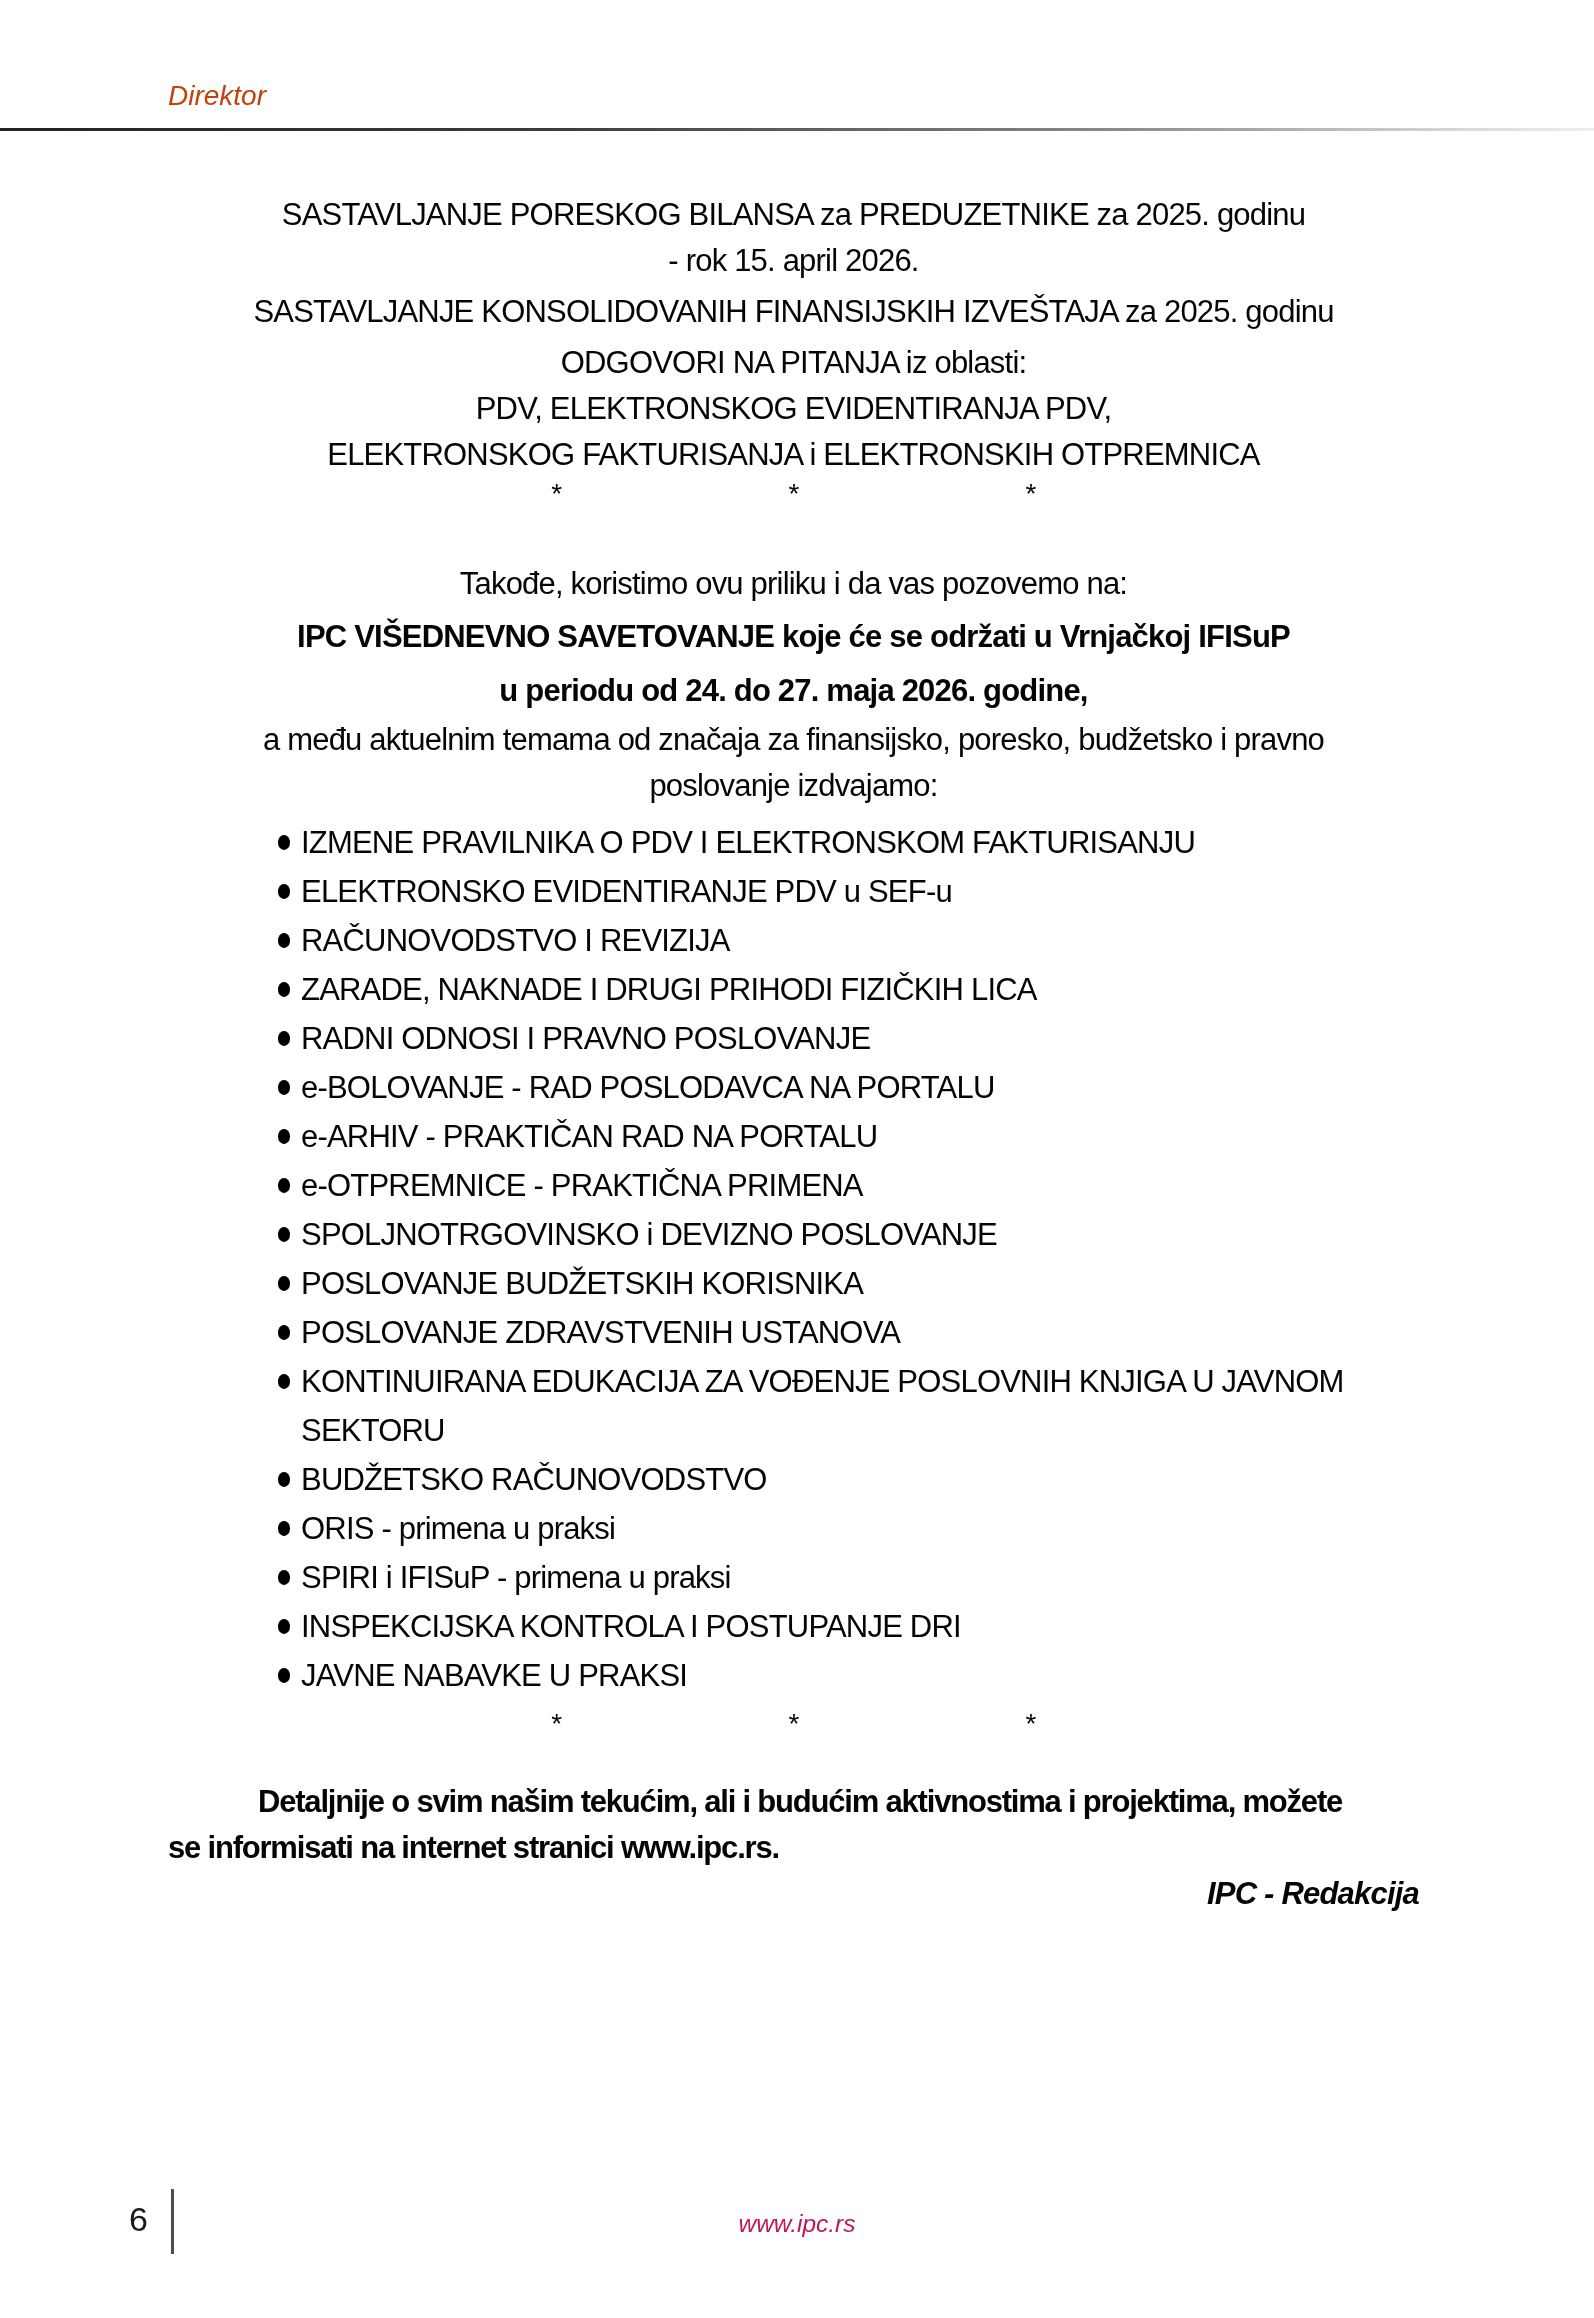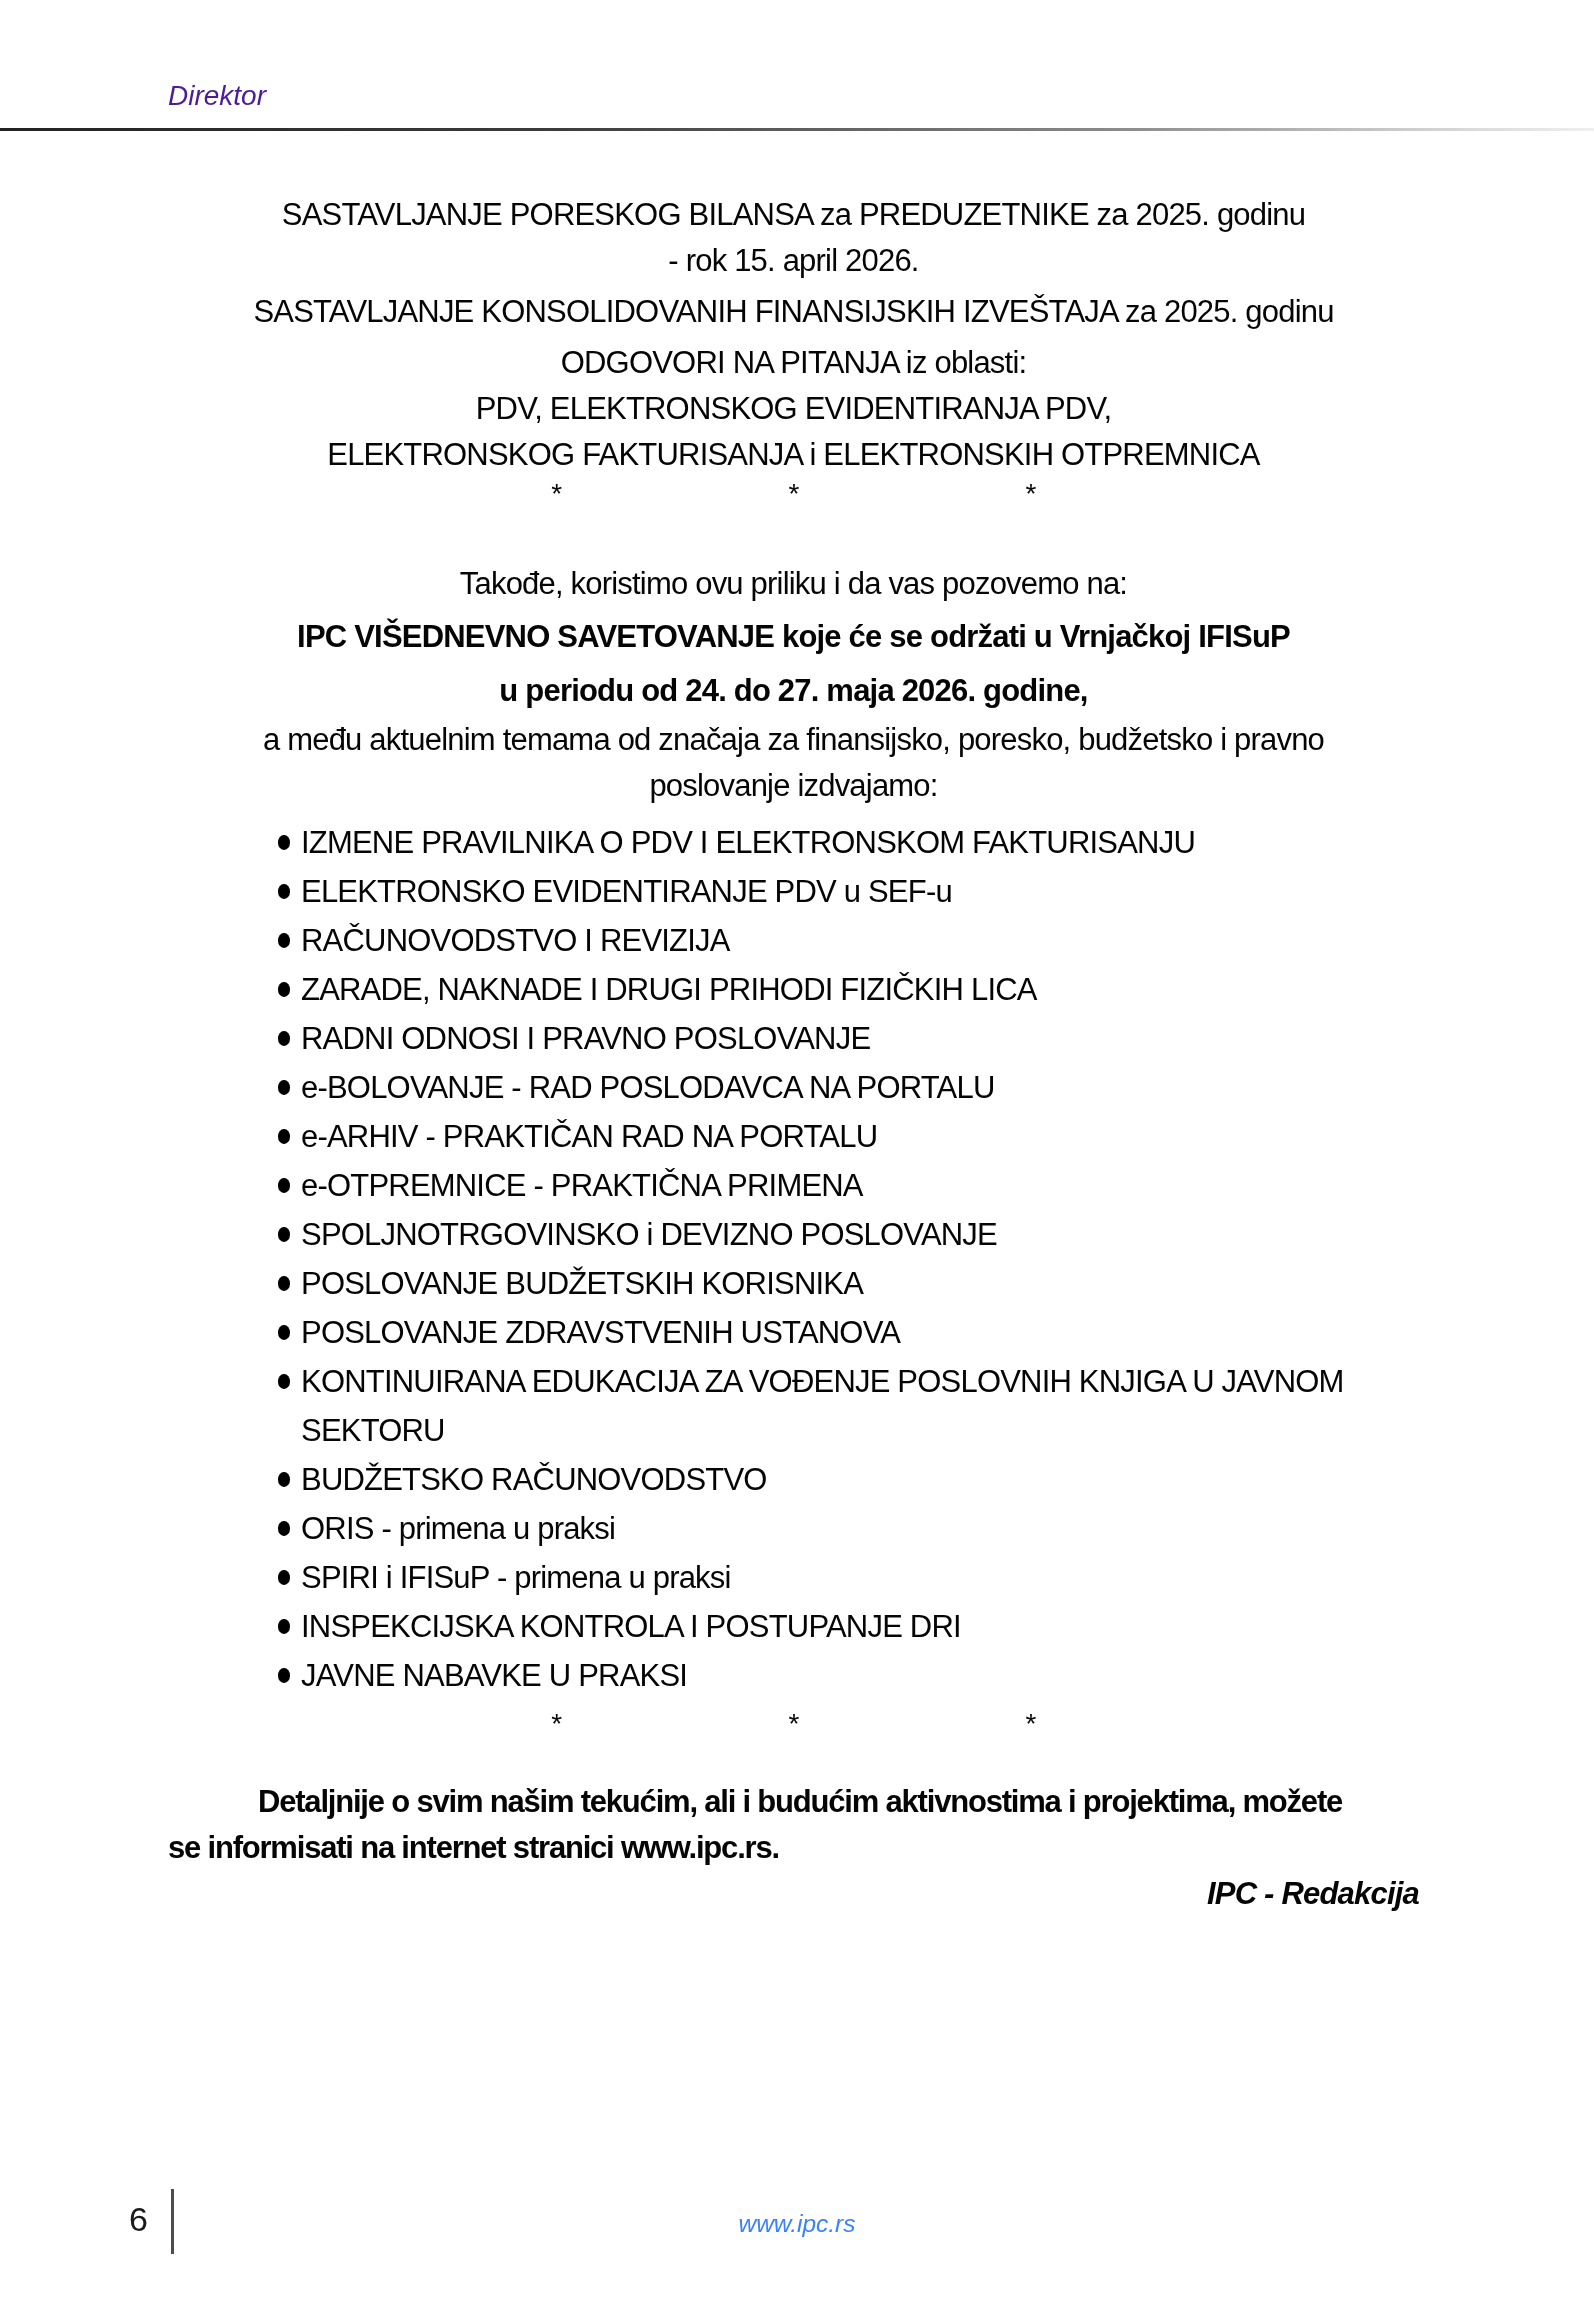--- a/index.html
+++ b/index.html
@@ -14,21 +14,21 @@
     letter-spacing: -0.8px;
   }
   
   .hdr-label {
     position: absolute;
     left: 168px;
     top: 80px;
     font-size: 28px;
     font-style: italic;
     font-weight: 300;
-    color: #4c1d95;
+    color: #c2410c;
     letter-spacing: 0;
   }
   .hdr-rule {
     position: absolute;
     left: 0;
     top: 128px;
     width: 1594px;
     height: 3.3px;
     background: linear-gradient(to right, #232323 0%, #3c3c3c 35%, #8a8a8a 70%, #d9d9d9 92%, #efefef 100%);
   }
@@ -103,21 +103,21 @@
     background: #4d4d4d;
   }
   .site {
     position: absolute;
     left: 0;
     top: 2210px;
     width: 1594px;
     text-align: center;
     font-size: 24.5px;
     font-style: italic;
-    color: #3b82f6;
+    color: #be185d;
     letter-spacing: 0;
   }
 </style>
 </head>
 <body>
 
 <div class="page">
 
   <div class="hdr-label">Direktor</div>
   <div class="hdr-rule"></div>

